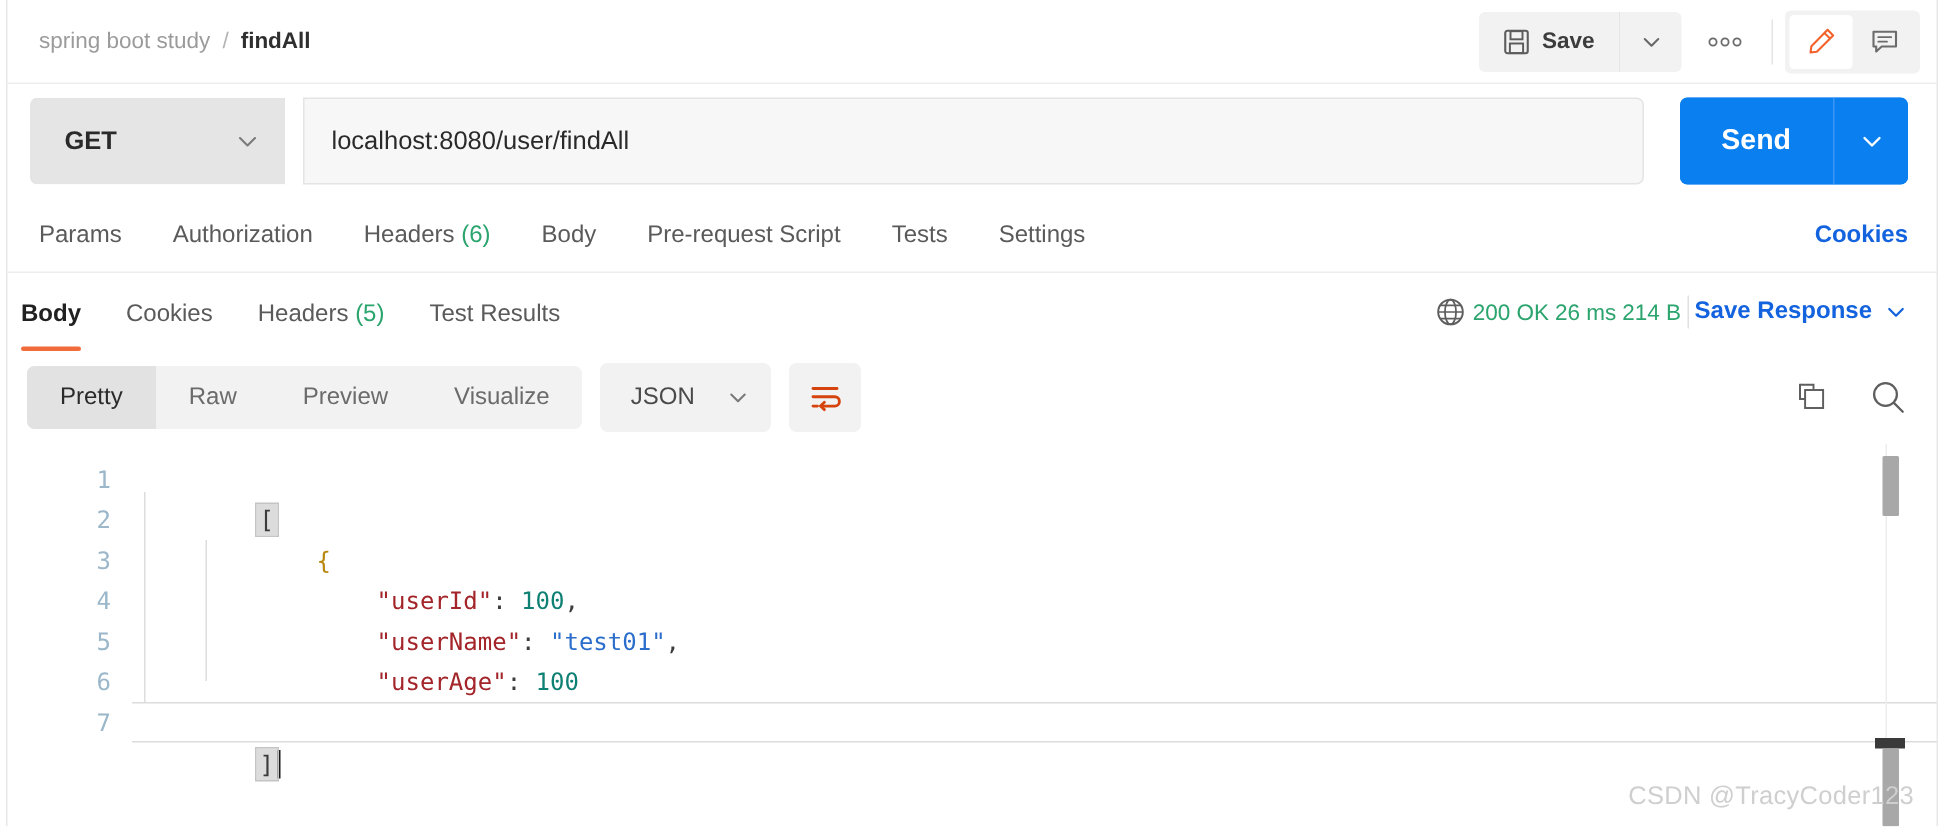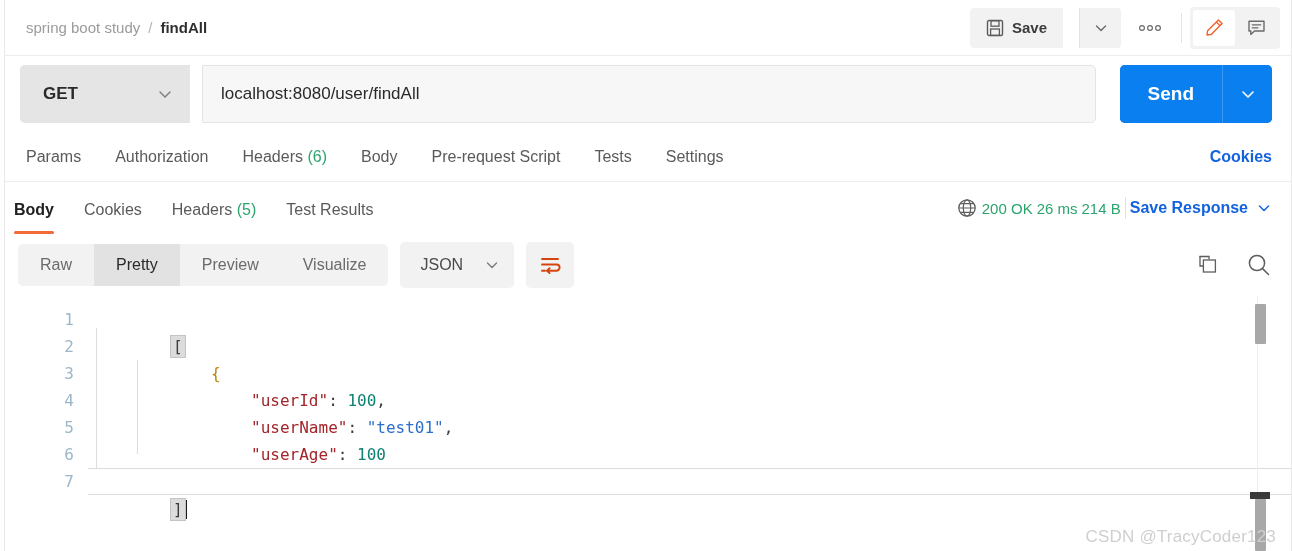--- a/index.html
+++ b/index.html
@@ -37,21 +37,21 @@
     border-bottom: 1px solid #ededed;
     position: relative;
   }
   .breadcrumb { display: flex; align-items: center; gap: 8px; font-size: 15px; }
   .bc-collection { color: #9b9b9b; }
   .bc-sep { color: #b5b5b5; }
   .bc-current { color: #2f2f2f; font-weight: bold; }
   .header-right {
     margin-left: auto; display: flex; align-items: center; gap: 0;
   }
-  .save-group { display: flex; align-items: flex-end; gap: 16px; }
+  .save-group { display: flex; align-items: flex-end; }
   .btn-save {
     display: flex; align-items: center; gap: 8px;
     height: 40px; padding: 0 16px;
     background: #f2f2f2; border: none;
     border-radius: 4px 0 0 4px;
     font-size: 15px; color: #3c3c3c; font-weight: bold;
     cursor: pointer; font-family: inherit;
   }
   .btn-save-caret {
     height: 40px; width: 42px;
@@ -266,21 +266,21 @@
   .vscroll-thumb2 {
     position: absolute; right: 26px; bottom: 0px;
     width: 11px; height: 52px;
     background: #a8a8a8; border-radius: 1px;
   }
   .vscroll-cap {
     position: absolute; right: 22px; bottom: 52px;
     width: 20px; height: 7px; background: #3a3a3a;
   }
   .watermark {
-    position: absolute; right: 16px; bottom: 4px;
+    position: absolute; right: 16px; bottom: 10px;
     font-size: 17px; color: #cfcfcf;
     user-select: none; letter-spacing: 0.2px;
   }
 </style>
 </head>
 <body>
 
 <div class="app">
 
   <div class="left-edge"></div>
@@ -406,22 +406,22 @@
           <svg width="16" height="16" viewBox="0 0 16 16" fill="none">
             <path d="M3.5 6 L8 10.5 L12.5 6" stroke="#1363df" stroke-width="1.5" stroke-linecap="round" stroke-linejoin="round"></path>
           </svg>
         </span>
       </span>
     </div>
   </div>
 
   <div class="viewer-bar">
     <div class="seg">
+      <div class="seg-item active">Pretty</div>
       <div class="seg-item">Raw</div>
-      <div class="seg-item active">Pretty</div>
       <div class="seg-item">Preview</div>
       <div class="seg-item">Visualize</div>
     </div>
 
     <div class="json-select">
       <span class="json-label">JSON</span>
       <span style="display:flex">
         <svg width="16" height="16" viewBox="0 0 16 16" fill="none">
           <path d="M3.5 6 L8 10.5 L12.5 6" stroke="#7a7a7a" stroke-width="1.4" stroke-linecap="round" stroke-linejoin="round"></path>
         </svg>

